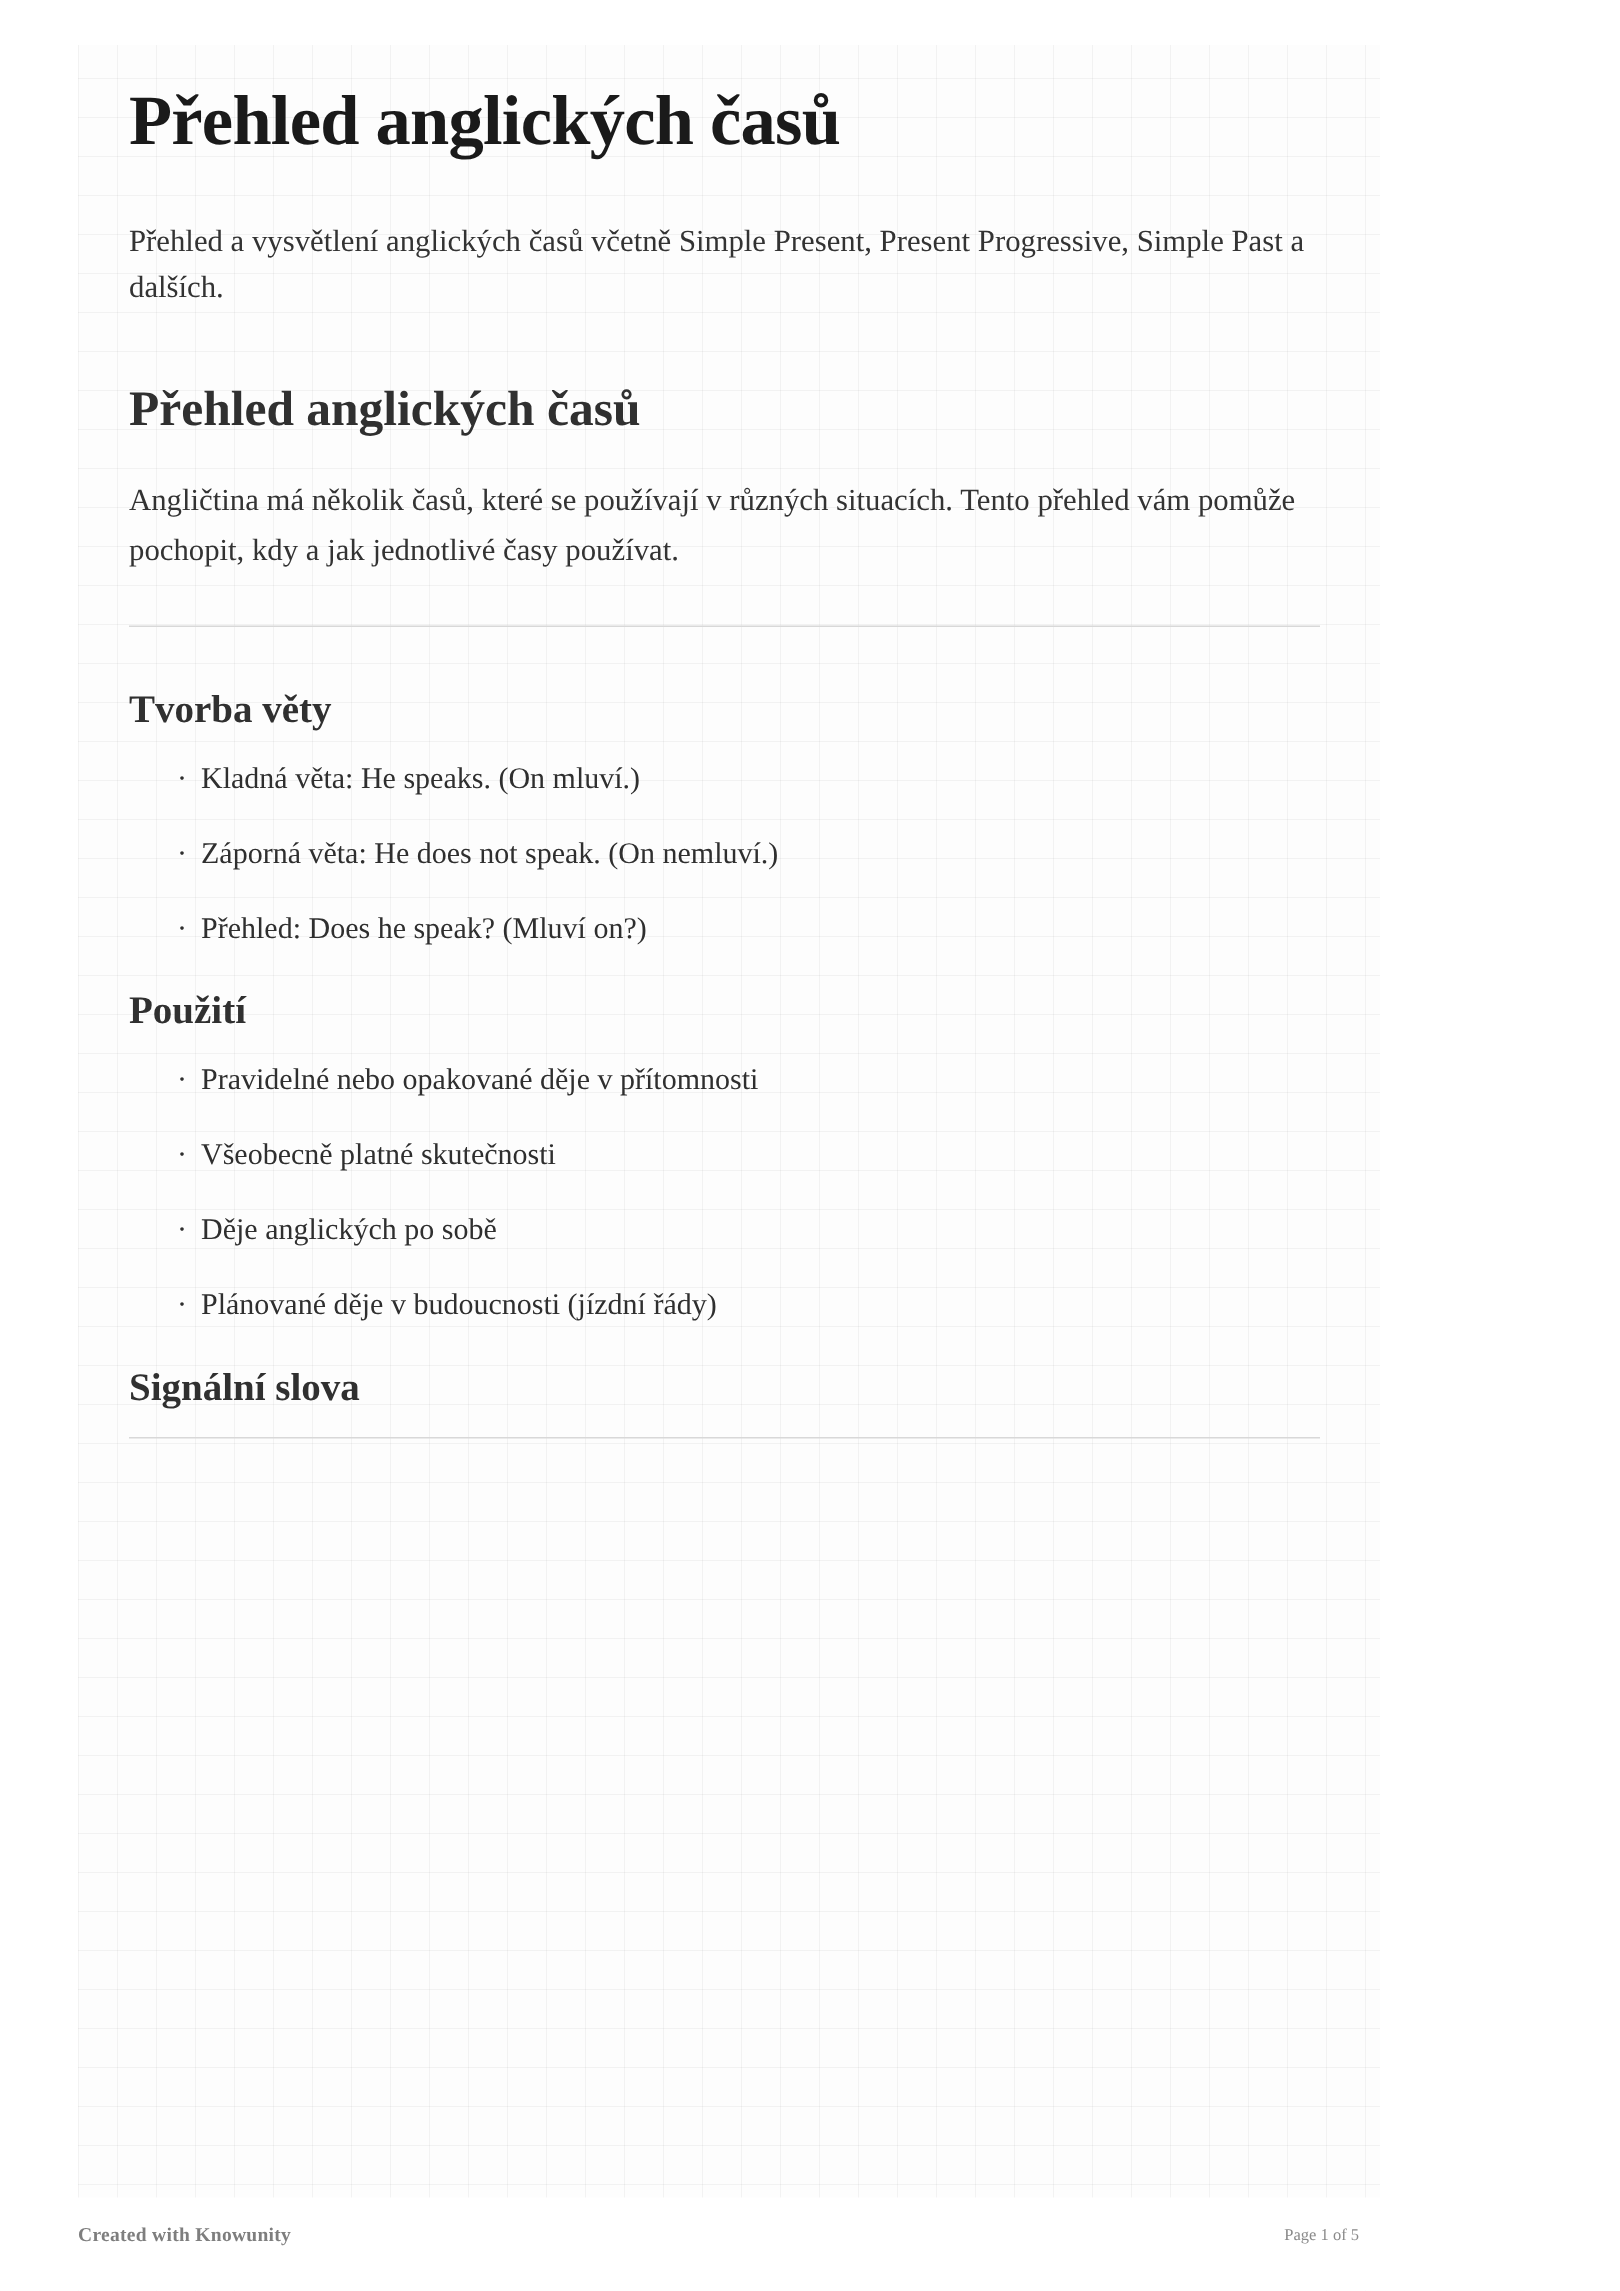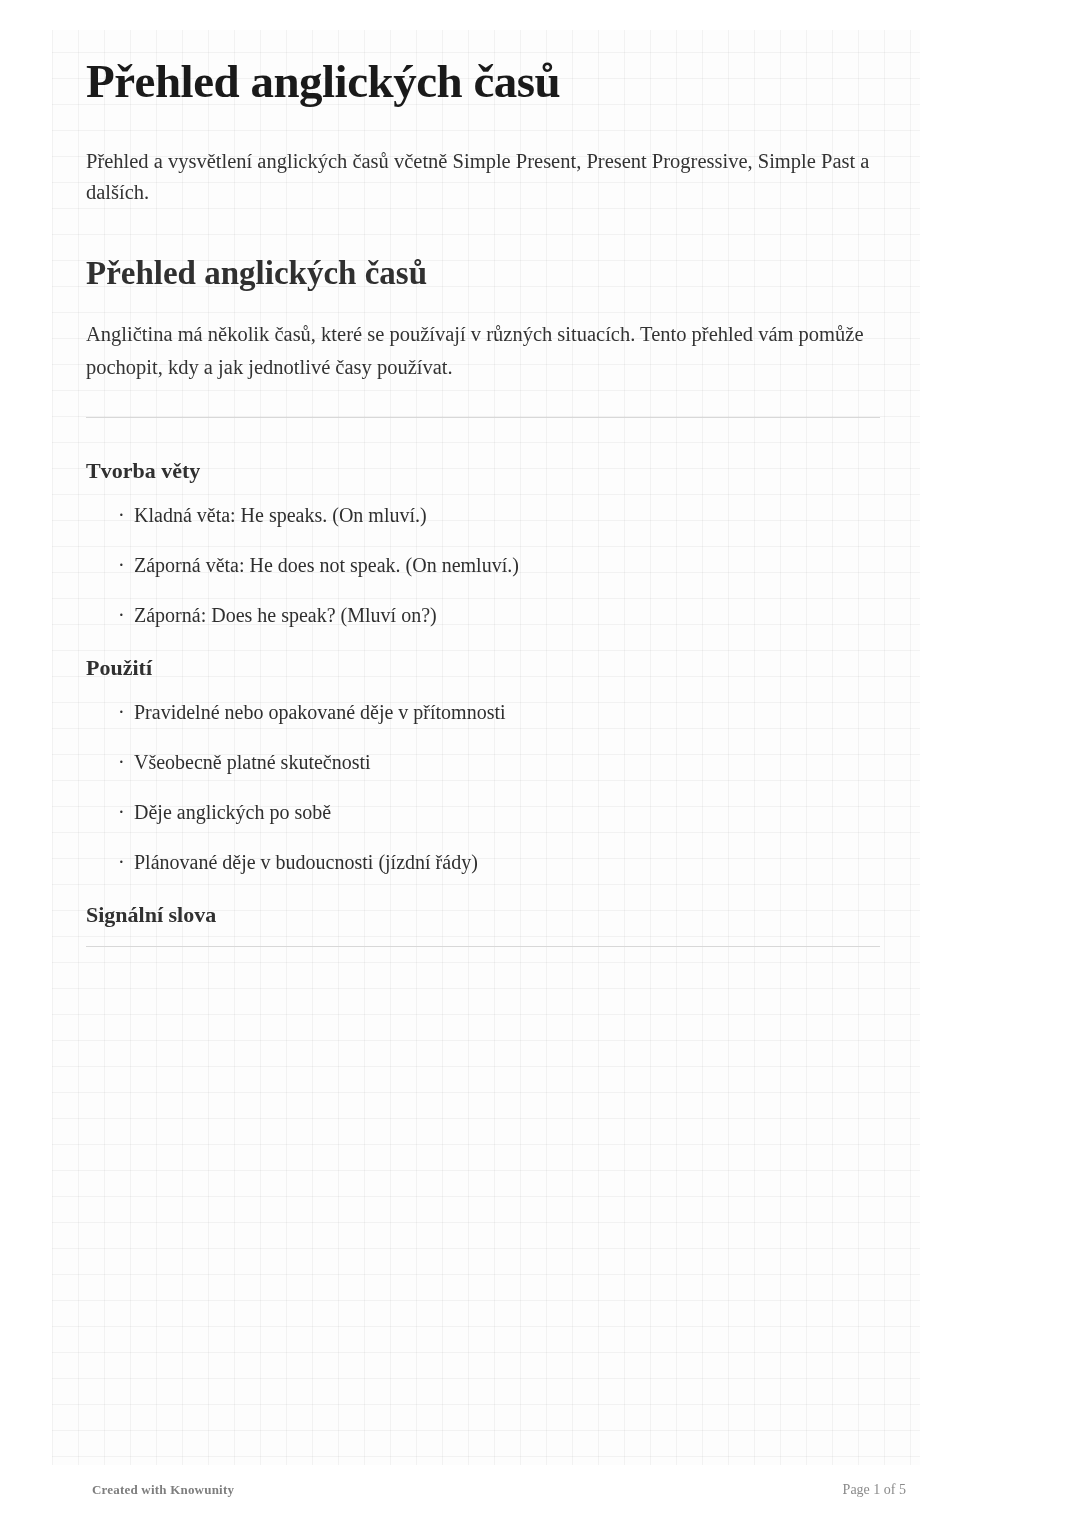--- a/index.html
+++ b/index.html
@@ -103,21 +103,21 @@
   }
 
   h2.tense-title {
     font-size: 34.5px;
     font-weight: 700;
     margin: 0 0 26px 0;
     color: #303030;
   }
 
   h3.sub-title {
-    font-size: 22px;
+    font-size: 26px;
     font-weight: 700;
     margin: 0 0 18px 0;
     color: #303030;
   }
 
   ul.bullets {
     list-style: none;
     margin: 0 0 26px 0;
     padding: 0 0 0 32px;
   }
@@ -148,30 +148,29 @@
     left: 0;
     right: 0;
     bottom: 0;
     height: 62px;
     z-index: 4;
     display: flex;
     align-items: center;
     justify-content: space-between;
     padding: 0 52px 12px 52px;
     box-sizing: border-box;
-    margin-left: 40px;
   }
   .footer .brand {
     font-size: 13px;
     font-weight: 700;
     color: #7e7e7e;
     letter-spacing: 0.2px;
   }
   .footer .page-no {
-    font-size: 14px;
+    font-size: 11px;
     color: #8a8a8a;
   }
 </style>
 </head>
 <body>
 
 <div class="page">
   <div class="left-margin"></div>
   <div class="right-margin"></div>
 
@@ -185,21 +184,21 @@
 
     <p class="body-text">Angličtina má několik časů, které se používají v různých situacích. Tento přehled vám pomůže pochopit, kdy a jak jednotlivé časy používat.</p>
 
     <hr class="rule">
 
 
     <h3 class="sub-title">Tvorba věty</h3>
     <ul class="bullets">
       <li><span class="dot">·</span><span>Kladná věta: He speaks. (On mluví.)</span></li>
       <li><span class="dot">·</span><span>Záporná věta: He does not speak. (On nemluví.)</span></li>
-      <li><span class="dot">·</span><span>Záporná: Does he speak? (Mluví on?)</span></li>
+      <li><span class="dot">·</span><span>Přehled: Does he speak? (Mluví on?)</span></li>
     </ul>
 
     <h3 class="sub-title">Použití</h3>
     <ul class="bullets">
       <li><span class="dot">·</span><span>Pravidelné nebo opakované děje v přítomnosti</span></li>
       <li><span class="dot">·</span><span>Všeobecně platné skutečnosti</span></li>
       <li><span class="dot">·</span><span>Děje anglických po sobě</span></li>
       <li><span class="dot">·</span><span>Plánované děje v budoucnosti (jízdní řády)</span></li>
     </ul>
 

